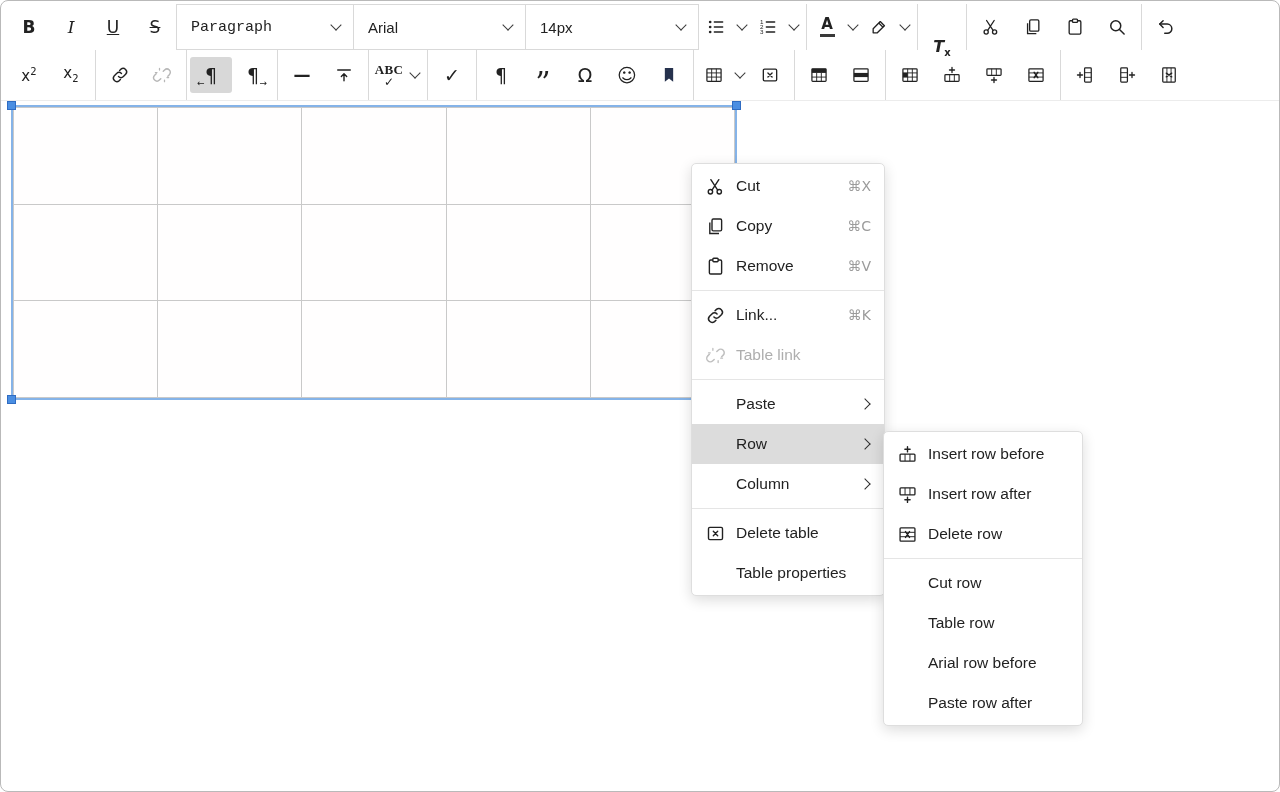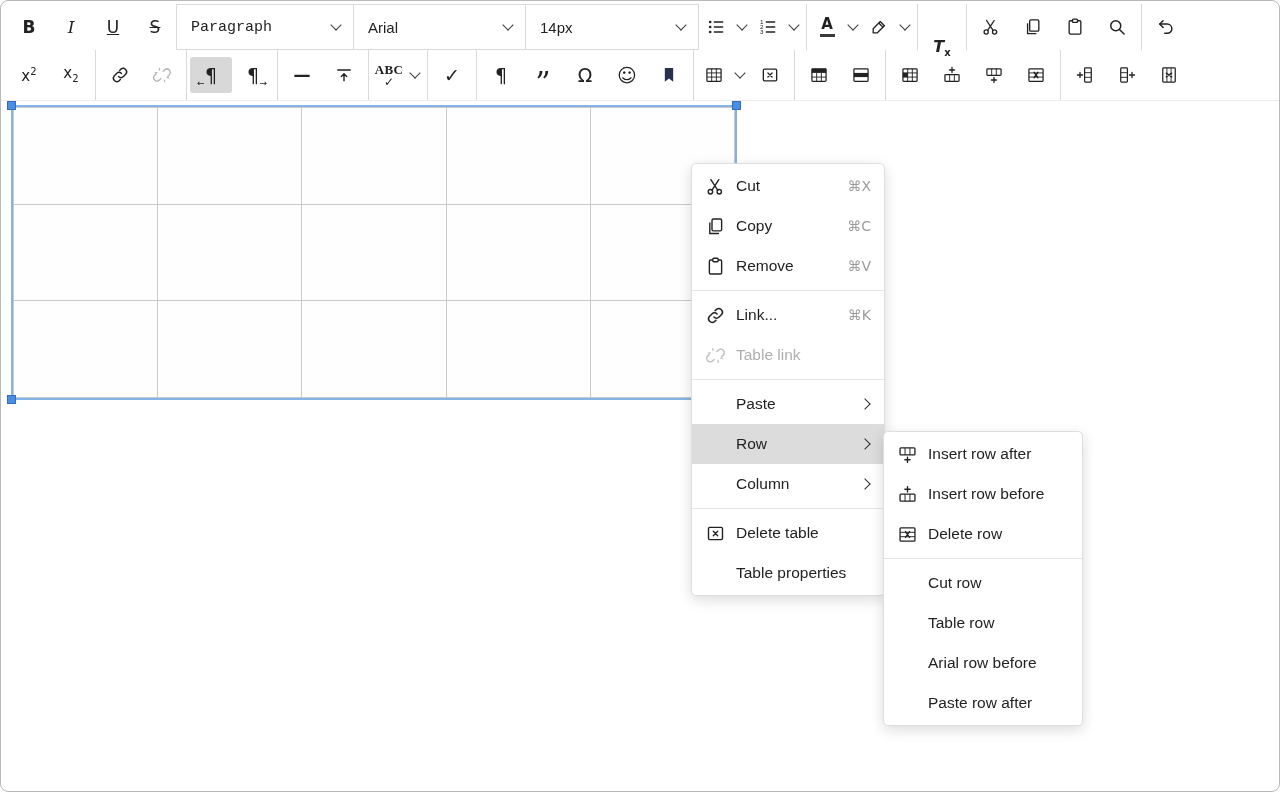--- a/index.html
+++ b/index.html
@@ -541,36 +541,36 @@
     <div class="mi">
       <span class="mic"></span>
       <span class="mlabel">Table properties</span>
     </div>
   </div>
 
   <div class="menu" id="sub">
     <div class="mi">
       <span class="mic">
           <svg class="ic">
+            <use href="#sym-row-before"></use>
+          </svg>
+        </span>
+      <span class="mlabel">Insert row before</span>
+    </div>
+    <div class="mi">
+      <span class="mic">
+          <svg class="ic">
             <use href="#sym-row-after"></use>
           </svg>
         </span>
       <span class="mlabel">Insert row after</span>
     </div>
     <div class="mi">
       <span class="mic">
           <svg class="ic">
-            <use href="#sym-row-before"></use>
-          </svg>
-        </span>
-      <span class="mlabel">Insert row before</span>
-    </div>
-    <div class="mi">
-      <span class="mic">
-          <svg class="ic">
             <use href="#sym-row-delete"></use>
           </svg>
         </span>
       <span class="mlabel">Delete row</span>
     </div>
     <div class="mdiv"></div>
     <div class="mi">
       <span class="mic"></span>
       <span class="mlabel">Cut row</span>
     </div>

